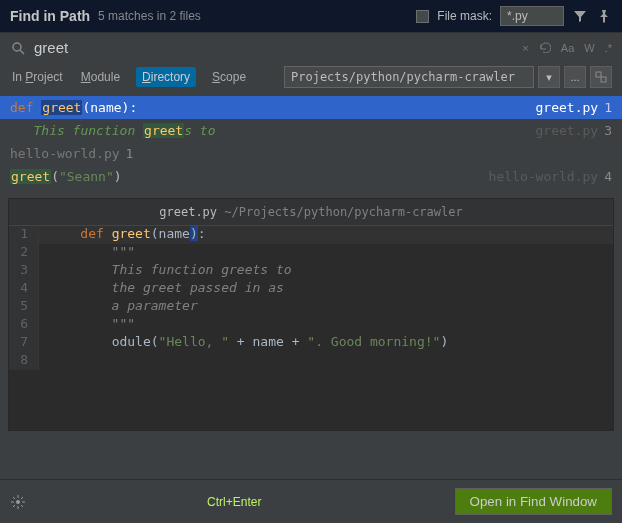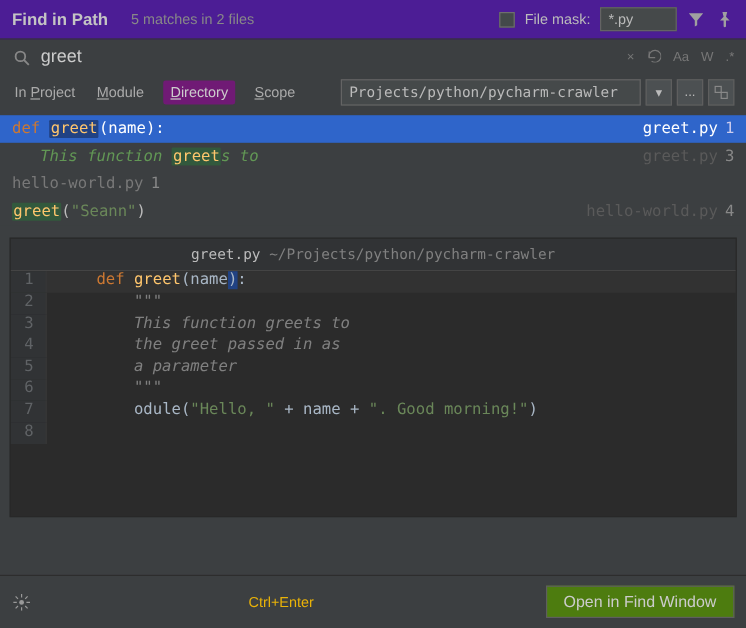--- a/index.html
+++ b/index.html
@@ -1,30 +1,30 @@
 <!DOCTYPE html>
 <html><head>
 <meta charset="utf-8">
 <style>
 * { margin:0; padding:0; box-sizing:border-box; }
 body { width:622px; height:523px; background:#3c3f41; color:#bbb; font-family:"Segoe UI",Arial,sans-serif; font-size:12px; overflow:hidden; }
-.hdr { display:flex; align-items:center; padding:6px 10px; background:#4c1d95; border-bottom:1px solid #323232;gap:11px; }
+.hdr { display:flex; align-items:center; padding:6px 10px; background:#0f172a; border-bottom:1px solid #323232; }
 .hdr-title { color:#c4c4c4; font-size:14px; font-weight:bold; margin-right:8px; }
 .hdr-sub { color:#888; font-size:12px; flex:1; }
 .hdr-right { display:flex; align-items:center; gap:8px; }
 .chk { width:13px; height:13px; border:1px solid #6e6e6e; background:#43494a; }
 .mask-input { width:64px; padding:2px 6px; background:#45494a; border:1px solid #646464; color:#bbb; font-size:12px; }
 .ico { display:inline-flex; width:16px; height:16px; align-items:center; justify-content:center; color:#a0a0a0; }
 .search-row { display:flex; align-items:center; padding:6px 10px; gap:8px; }
 .search-ico { color:#888; }
 .search-input { flex:1; background:transparent; border:none; color:#ccc; font-size:15px; outline:none; }
 .sopt { display:flex; align-items:center; gap:10px; color:#777; font-size:11px; }
 .scope-row { display:flex; align-items:center; padding:4px 10px 8px 10px; gap:14px; }
 .tab { color:#aaa; cursor:pointer; padding:3px 2px; }
-.tab.sel { background:#701a75; color:#ccc; padding:3px 6px; border-radius:2px; }
+.tab.sel { background:#0369a1; color:#ccc; padding:3px 6px; border-radius:2px; }
 .tab .ul { text-decoration:underline; }
 .scope-right { margin-left:auto; display:flex; gap:4px; align-items:center; }
 .path-input { width:250px; padding:3px 6px; background:#45494a; border:1px solid #646464; color:#bbb; font-family:monospace; font-size:12px; }
 .sq { width:22px; height:22px; background:#4c5052; border:1px solid #5e5e5e; display:flex; align-items:center; justify-content:center; color:#bbb; font-size:11px; }
 .results { background:#3c3f41; }
 .res-row { display:flex; padding:4px 10px; font-family:"Menlo","Consolas",monospace; font-size:13px; }
 .res-row.sel { background:#2f65ca; }
 .res-row.sel .res-left, .res-row.sel .res-right { color:#fff; }
 .res-left { flex:1; white-space:pre; }
 .res-right { color:#787878; display:flex; gap:6px; }
@@ -41,21 +41,21 @@
 .pv-file { color:#bbb; }
 .pv-path { color:#808080; }
 .code { font-family:"Menlo","Consolas",monospace; font-size:13px; border-top:1px solid #444; background:#2b2b2b; }
 .code-line { display:flex; min-height:18px; }
 .gut { width:30px; text-align:right; padding-right:10px; color:#606366; background:#313335; user-select:none; border-right:1px solid #373737; }
 .src { padding-left:10px; white-space:pre; }
 .pad { height:60px; background:#2b2b2b; }
 .line1 { background:#323232; }
 .ftr { position:absolute; bottom:0; left:0; right:0; display:flex; align-items:center; padding:8px 10px; background:#3c3f41; border-top:1px solid #2d2d2d; }
 .ftr-btn { margin-left:auto; padding:5px 14px; background:#4d7c0f; border:1px solid #5e5e5e; color:#ccc; }
-.ftr-hint { color:#eab308; margin-right:12px; }
+.ftr-hint { color:#bef264; margin-right:12px; }
 .s-def{color:#cc7832}.s-fn{color:#ffc66d}.s-par{color:#a9b7c6}.s-com{color:#808080;font-style:italic}.s-str{color:#6a8759}.s-ord{color:#a9b7c6}
 .caret{background:#214283;color:#a9b7c6;}
 </style>
 </head>
 <body>
 
 <div class="hdr">
   <span class="hdr-title">Find in Path</span>
   <span class="hdr-sub">5 matches in 2 files</span>
   <div class="hdr-right">

